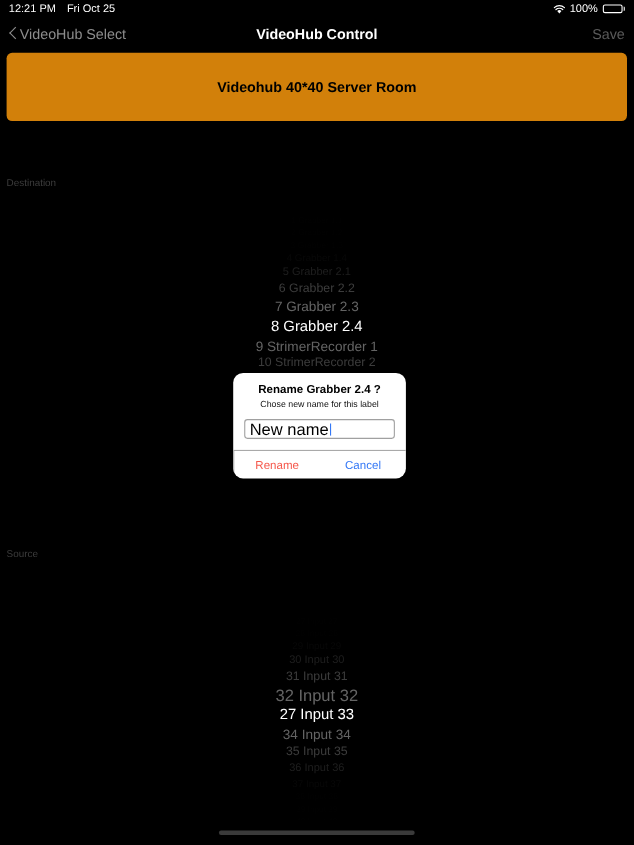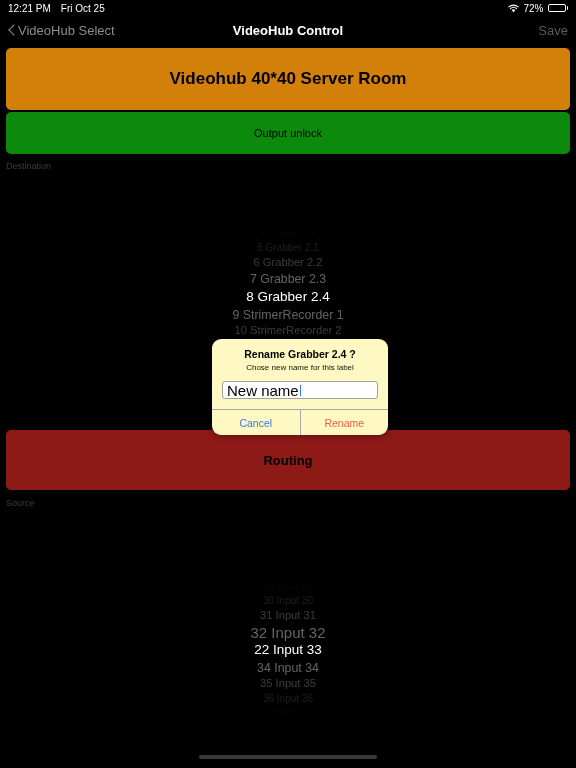--- a/index.html
+++ b/index.html
@@ -79,21 +79,21 @@
   
   .banner {
     position: absolute; left: 6px; width: 564px;
     border-radius: 5px;
     display: flex; align-items: center; justify-content: center;
     color: #000;
   }
   .banner-device {
     top: 48px; height: 62px;
     background: #d2800a;
-    font-size: 17px; font-weight: 700;
+    font-size: 13px; font-weight: 700;
   }
   .banner-lock {
     top: 112px; height: 42px;
     background: #0b8a0b;
     font-size: 11px; font-weight: 400;
   }
   .banner-routing {
     top: 430px; height: 60px;
     background: #8e1a17;
     font-size: 13px; font-weight: 700;
@@ -126,22 +126,22 @@
     line-height: 1;
   }
   .pick-row.selected {
     color: #ffffff;
   }
 
   
   .dialog {
     position: absolute;
     left: 212px; top: 339px;
-    width: 176px;
-    background: #fef9c3;
+    width: 157px;
+    background: #ffffff;
     border-radius: 9px;
     overflow: hidden;
     box-shadow: 0 1px 6px rgba(0,0,0,0.4);
   }
   .dlg-body {
     padding: 9px 10px 10px 10px;
     text-align: center;
   }
   .dlg-title {
     color: #000; font-size: 10.5px; font-weight: 700;
@@ -205,98 +205,92 @@
       <span>Fri Oct 25</span>
     </div>
     <div class="sb-right">
       <span class="wifi-icon">
         <svg width="11" height="9" viewBox="0 0 11 9">
           <path d="M5.5 8.2 L3.6 6.0 a2.9 2.9 0 0 1 3.8 0 Z" fill="#fff"></path>
           <path d="M2.4 4.7 a4.6 4.6 0 0 1 6.2 0" stroke="#fff" stroke-width="1.1" fill="none" stroke-linecap="round"></path>
           <path d="M0.9 2.9 a6.9 6.9 0 0 1 9.2 0" stroke="#fff" stroke-width="1.1" fill="none" stroke-linecap="round"></path>
         </svg>
       </span>
-      <span>72%</span>
+      <span>100%</span>
       <span class="batt">
         <span class="batt-body"><span class="batt-fill"></span></span>
         <span class="batt-cap"></span>
       </span>
     </div>
   </div>
 
   <div class="navbar">
     <div class="nav-back">
       <span class="chev"></span>
       <span>VideoHub Select</span>
     </div>
     <div class="nav-title">VideoHub Control</div>
     <div class="nav-save">Save</div>
   </div>
 
   <div class="banner banner-device">
     <span>Videohub 40*40 Server Room</span>
   </div>
 
-  <div class="banner banner-lock">
-    <span>Output unlock</span>
-  </div>
 
   <div class="section-label label-destination">Destination</div>
 
   <div class="picker picker-destination">
     <div class="picker-inner" id="dest-wheel" style="top: 18.88px;">
         <div class="pick-row" style="font-size: 7.5px; color: rgb(40, 40, 40); opacity: 0.05; height: 11px; display: flex; align-items: center; justify-content: center;">1 Grabber 1.1</div>
         <div class="pick-row" style="font-size: 7.5px; color: rgb(40, 40, 40); opacity: 0.05; height: 11px; display: flex; align-items: center; justify-content: center;">2 Grabber 1.2</div>
         <div class="pick-row" style="font-size: 7.73px; color: rgb(44, 44, 44); opacity: 0.05; height: 11.29px; display: flex; align-items: center; justify-content: center;">3 Grabber 1.3</div>
         <div class="pick-row" style="font-size: 8.88px; color: rgb(65, 65, 65); opacity: 0.115; height: 12.73px; display: flex; align-items: center; justify-content: center;">4 Grabber 1.4</div>
         <div class="pick-row" style="font-size: 10.04px; color: rgb(87, 87, 87); opacity: 0.337; height: 14.17px; display: flex; align-items: center; justify-content: center;">5 Grabber 2.1</div>
         <div class="pick-row" style="font-size: 11.19px; color: rgb(108, 108, 108); opacity: 0.558; height: 15.62px; display: flex; align-items: center; justify-content: center;">6 Grabber 2.2</div>
         <div class="pick-row" style="font-size: 12.35px; color: rgb(129, 129, 129); opacity: 0.779; height: 17.06px; display: flex; align-items: center; justify-content: center;">7 Grabber 2.3</div>
         <div class="pick-row selected" style="font-size: 13.5px; color: rgb(255, 255, 255); opacity: 1; height: 18.5px; display: flex; align-items: center; justify-content: center;">8 Grabber 2.4</div>
         <div class="pick-row" style="font-size: 12.35px; color: rgb(129, 129, 129); opacity: 0.779; height: 17.06px; display: flex; align-items: center; justify-content: center;">9 StrimerRecorder 1</div>
         <div class="pick-row" style="font-size: 11.19px; color: rgb(108, 108, 108); opacity: 0.558; height: 15.62px; display: flex; align-items: center; justify-content: center;">10 StrimerRecorder 2</div>
         <div class="pick-row" style="font-size: 10.04px; color: rgb(87, 87, 87); opacity: 0.337; height: 14.17px; display: flex; align-items: center; justify-content: center;">11 StrimerRecorder 3</div>
       </div>
   </div>
 
-  <div class="banner banner-routing">
-    <span>Routing</span>
-  </div>
 
   <div class="section-label label-source">Source</div>
 
   <div class="picker picker-source">
     <div class="picker-inner" id="src-wheel" style="top: 30.88px;">
         <div class="pick-row" style="font-size: 7.5px; color: rgb(40, 40, 40); opacity: 0.05; height: 11px; display: flex; align-items: center; justify-content: center;">27 Input 27</div>
         <div class="pick-row" style="font-size: 7.73px; color: rgb(44, 44, 44); opacity: 0.05; height: 11.29px; display: flex; align-items: center; justify-content: center;">28 Input 28</div>
         <div class="pick-row" style="font-size: 8.88px; color: rgb(65, 65, 65); opacity: 0.115; height: 12.73px; display: flex; align-items: center; justify-content: center;">29 Input 29</div>
         <div class="pick-row" style="font-size: 10.04px; color: rgb(87, 87, 87); opacity: 0.337; height: 14.17px; display: flex; align-items: center; justify-content: center;">30 Input 30</div>
         <div class="pick-row" style="font-size: 11.19px; color: rgb(108, 108, 108); opacity: 0.558; height: 15.62px; display: flex; align-items: center; justify-content: center;">31 Input 31</div>
         <div class="pick-row" style="font-size: 15px; color: rgb(129, 129, 129); opacity: 0.779; height: 17.06px; display: flex; align-items: center; justify-content: center;">32 Input 32</div>
-        <div class="pick-row selected" style="font-size: 13.5px; color: rgb(255, 255, 255); opacity: 1; height: 18.5px; display: flex; align-items: center; justify-content: center;">22 Input 33</div>
+        <div class="pick-row selected" style="font-size: 13.5px; color: rgb(255, 255, 255); opacity: 1; height: 18.5px; display: flex; align-items: center; justify-content: center;">27 Input 33</div>
         <div class="pick-row" style="font-size: 12.35px; color: rgb(129, 129, 129); opacity: 0.779; height: 17.06px; display: flex; align-items: center; justify-content: center;">34 Input 34</div>
         <div class="pick-row" style="font-size: 11.19px; color: rgb(108, 108, 108); opacity: 0.558; height: 15.62px; display: flex; align-items: center; justify-content: center;">35 Input 35</div>
         <div class="pick-row" style="font-size: 10.04px; color: rgb(87, 87, 87); opacity: 0.337; height: 14.17px; display: flex; align-items: center; justify-content: center;">36 Input 36</div>
         <div class="pick-row" style="font-size: 8.88px; color: rgb(65, 65, 65); opacity: 0.115; height: 12.73px; display: flex; align-items: center; justify-content: center;">37 Input 37</div>
         <div class="pick-row" style="font-size: 7.73px; color: rgb(44, 44, 44); opacity: 0.05; height: 11.29px; display: flex; align-items: center; justify-content: center;">38 Input 38</div>
         <div class="pick-row" style="font-size: 7.5px; color: rgb(40, 40, 40); opacity: 0.05; height: 11px; display: flex; align-items: center; justify-content: center;">39 Input 39</div>
         <div class="pick-row" style="font-size: 7.5px; color: rgb(40, 40, 40); opacity: 0.05; height: 11px; display: flex; align-items: center; justify-content: center;">40 Input 40</div>
       </div>
   </div>
 
   <div class="dialog">
     <div class="dlg-body">
       <div class="dlg-title">Rename Grabber 2.4 ?</div>
       <div class="dlg-sub">Chose new name for this label</div>
       <div class="dlg-input">
         <span class="dlg-input-text" placeholder="New name">New name</span>
           <span class="caret"></span>
       </div>
     </div>
     <div class="dlg-actions">
+      <div class="dlg-btn dlg-btn-rename">Rename</div>
       <div class="dlg-btn dlg-btn-cancel">Cancel</div>
-      <div class="dlg-btn dlg-btn-rename">Rename</div>
     </div>
   </div>
 
   <div class="home-indicator"></div>
 
 </div>
 
 </body></html>

